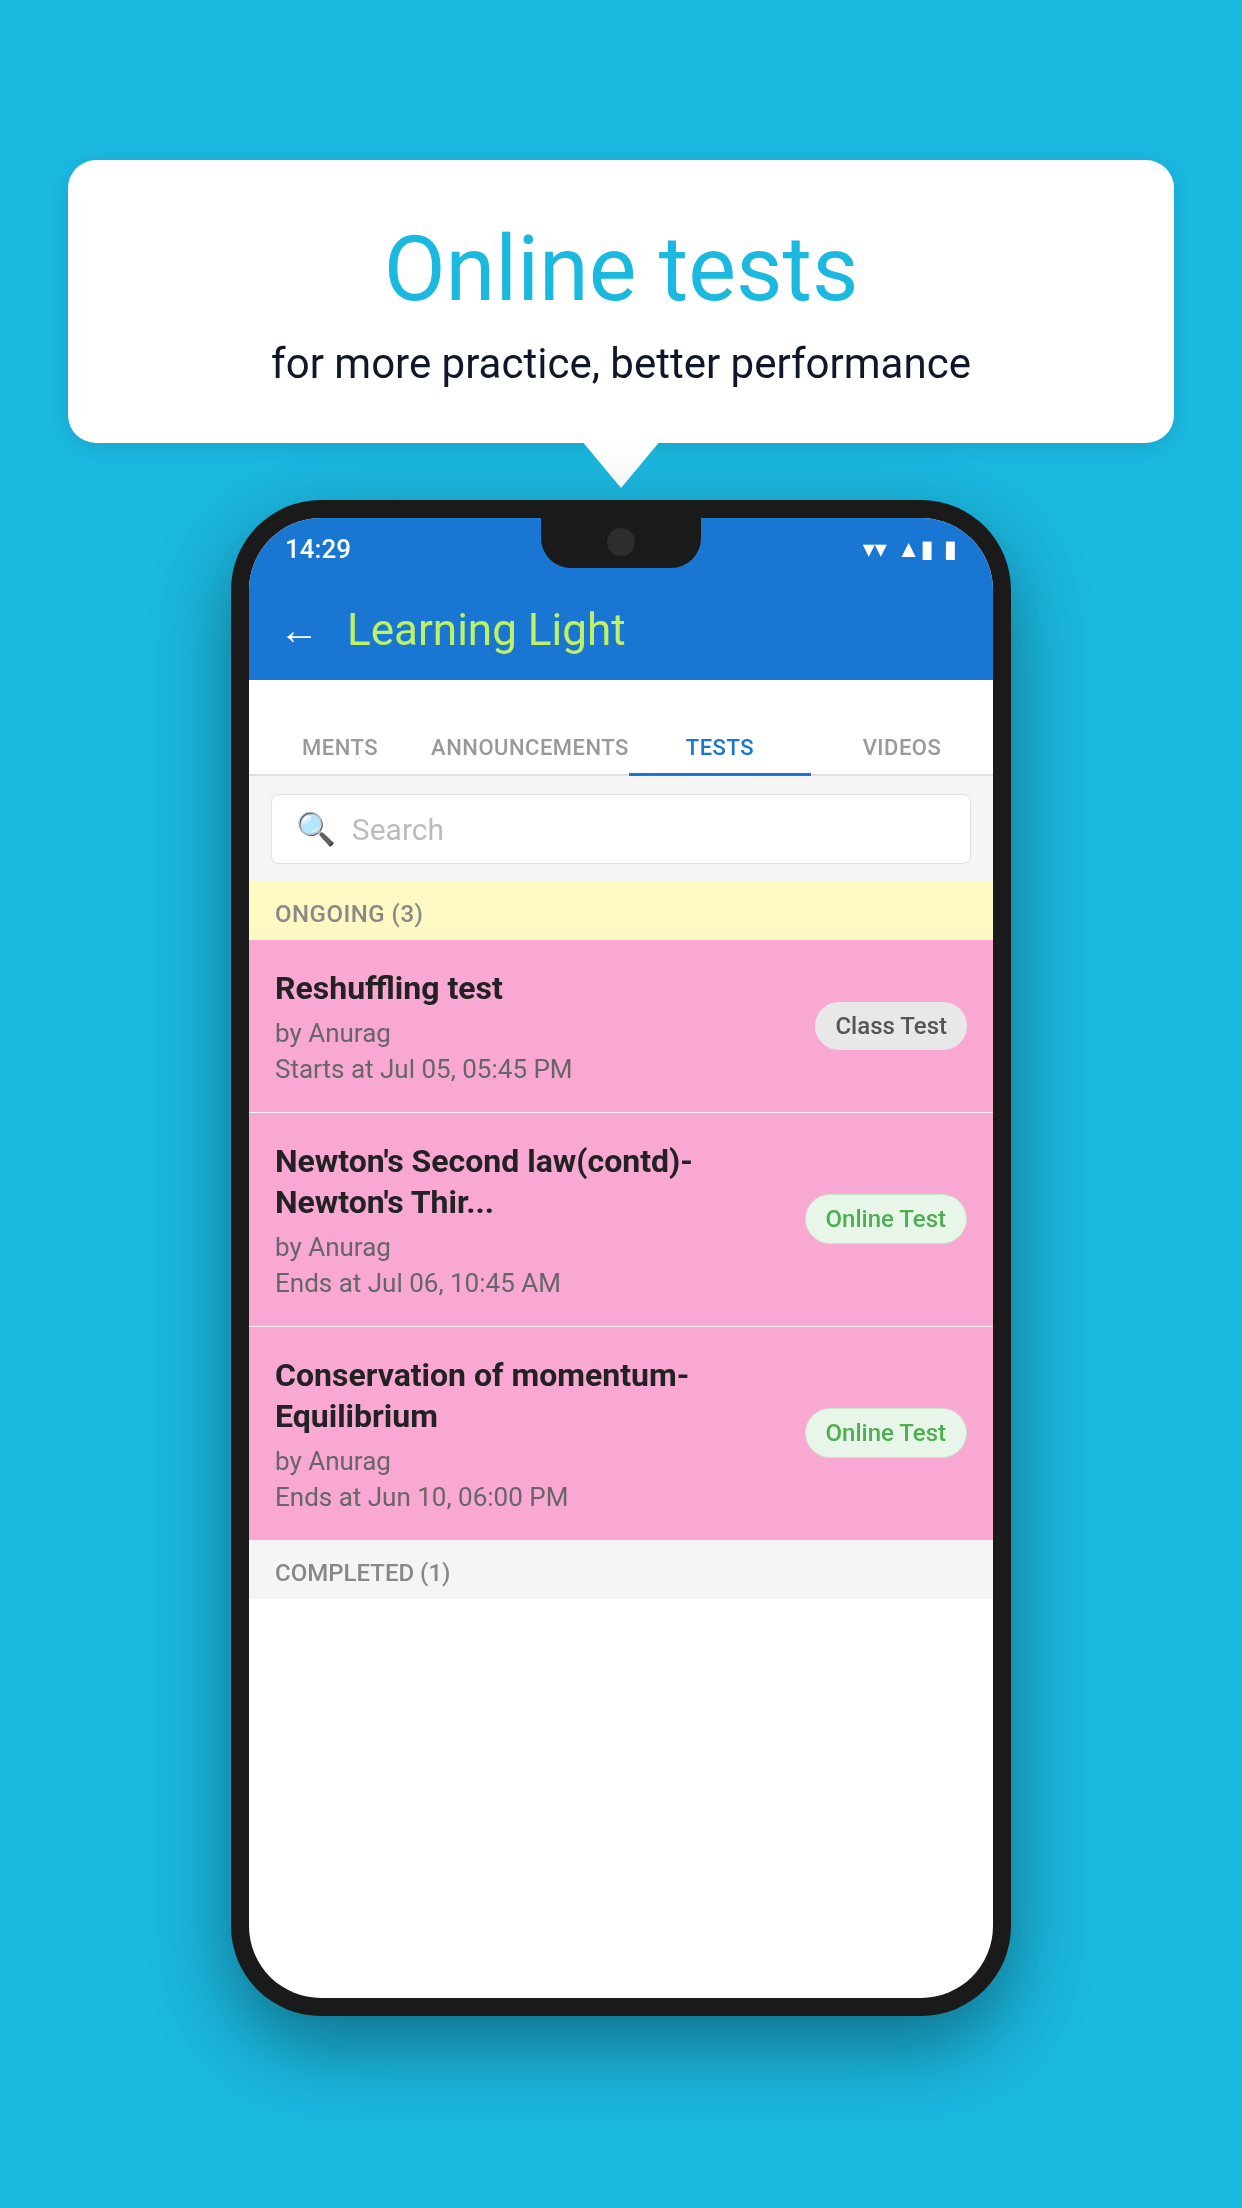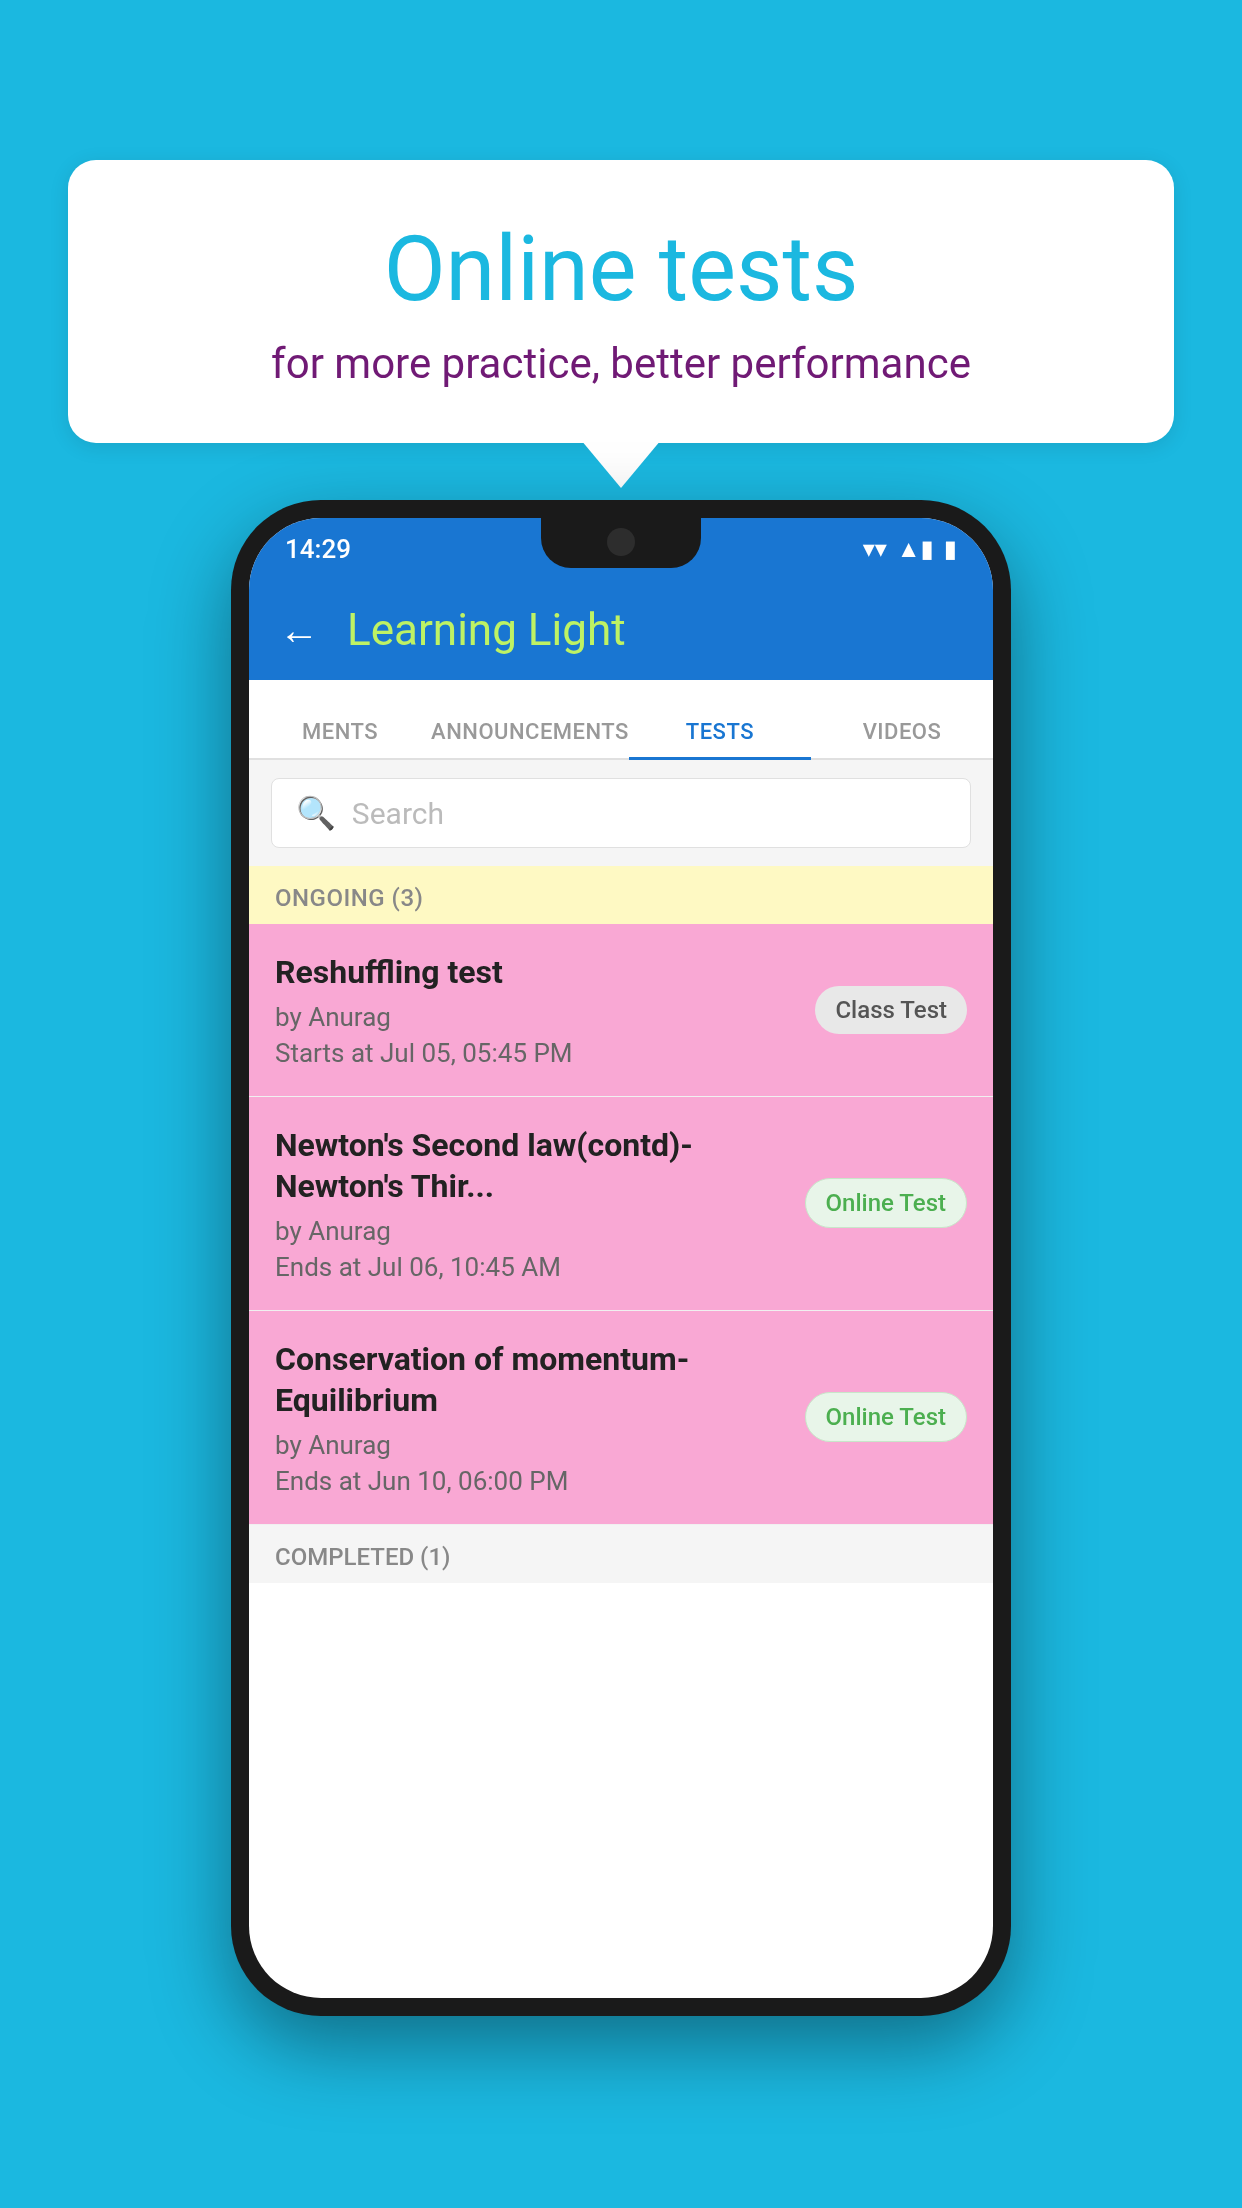--- a/index.html
+++ b/index.html
@@ -42,21 +42,21 @@
     .bubble-title {
       font-size: 90px;
       color: #1BB8E0;
       font-weight: 400;
       line-height: 1.1;
       margin-bottom: 20px;
     }
 
     .bubble-subtitle {
       font-size: 42px;
-      color: #701a75;
+      color: #0f172a;
       font-weight: 400;
     }
 
     
     .phone-wrapper {
       position: absolute;
       top: 500px;
       left: 50%;
       transform: translateX(-50%);
       width: 780px;
@@ -145,21 +145,21 @@
       color: #bef264;
       font-size: 44px;
       font-weight: 400;
     }
 
     
     .tabs-bar {
       background: white;
       display: flex;
       border-bottom: 2px solid #e0e0e0;
-      height: 80px;
+      height: 96px;
       align-items: flex-end;
     }
 
     .tab-item {
       flex: 1;
       text-align: center;
       padding-bottom: 14px;
       font-size: 22px;
       font-weight: 500;
       color: #999;

